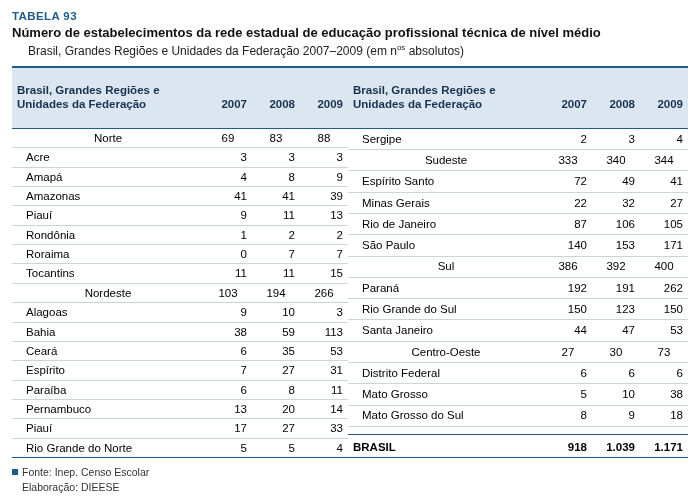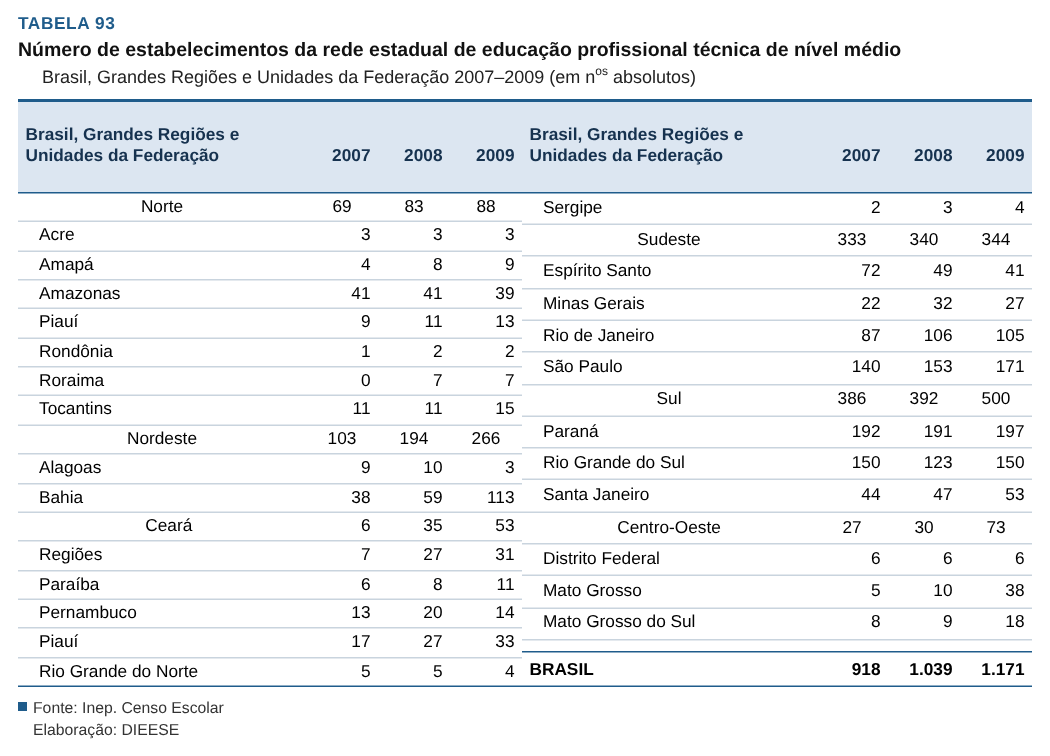--- a/index.html
+++ b/index.html
@@ -219,27 +219,27 @@
             <td class="num">10</td>
             <td class="num">3</td>
           </tr>
           <tr class="indent ">
             <td class="lbl" style="width: 192px;">Bahia</td>
             <td class="num">38</td>
             <td class="num">59</td>
             <td class="num">113</td>
           </tr>
           <tr class="indent ">
-            <td class="lbl" style="width: 192px; text-align: center;">Ceará</td>
+            <td class="lbl" style="width: 192px;">Ceará</td>
             <td class="num">6</td>
             <td class="num">35</td>
             <td class="num">53</td>
           </tr>
           <tr class="indent ">
-            <td class="lbl" style="width: 192px;">Regiões</td>
+            <td class="lbl" style="width: 192px;">Espírito</td>
             <td class="num">7</td>
             <td class="num">27</td>
             <td class="num">31</td>
           </tr>
           <tr class="indent ">
             <td class="lbl" style="width: 192px;">Paraíba</td>
             <td class="num">6</td>
             <td class="num">8</td>
             <td class="num">11</td>
           </tr>
@@ -309,27 +309,27 @@
           <tr class="indent ">
             <td class="lbl" style="width: 196px;">São Paulo</td>
             <td class="num">140</td>
             <td class="num">153</td>
             <td class="num">171</td>
           </tr>
           <tr class="bold ">
             <td class="lbl" style="width: 196px;">Sul</td>
             <td class="num">386</td>
             <td class="num">392</td>
-            <td class="num">500</td>
+            <td class="num">400</td>
           </tr>
           <tr class="indent ">
             <td class="lbl" style="width: 196px;">Paraná</td>
             <td class="num">192</td>
             <td class="num">191</td>
-            <td class="num">197</td>
+            <td class="num">262</td>
           </tr>
           <tr class="indent ">
             <td class="lbl" style="width: 196px;">Rio Grande do Sul</td>
             <td class="num">150</td>
             <td class="num">123</td>
             <td class="num">150</td>
           </tr>
           <tr class="indent ">
             <td class="lbl" style="width: 196px;">Santa Janeiro</td>
             <td class="num">44</td>

